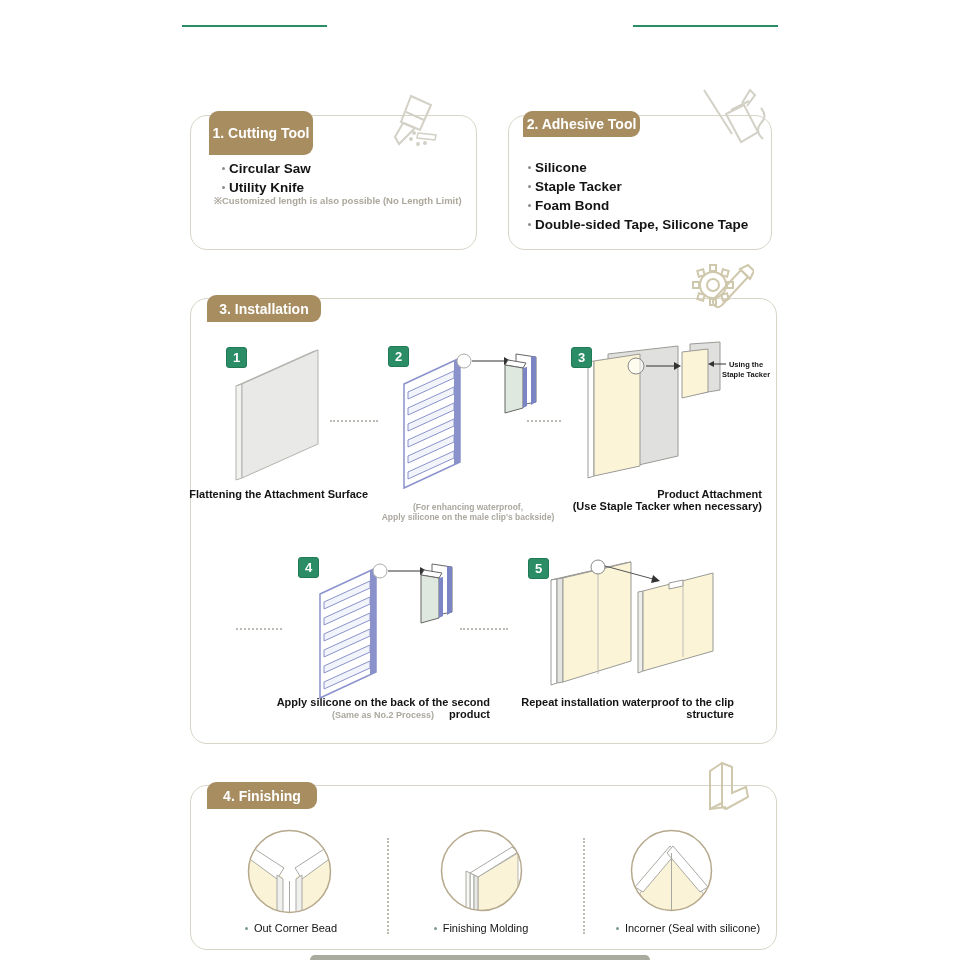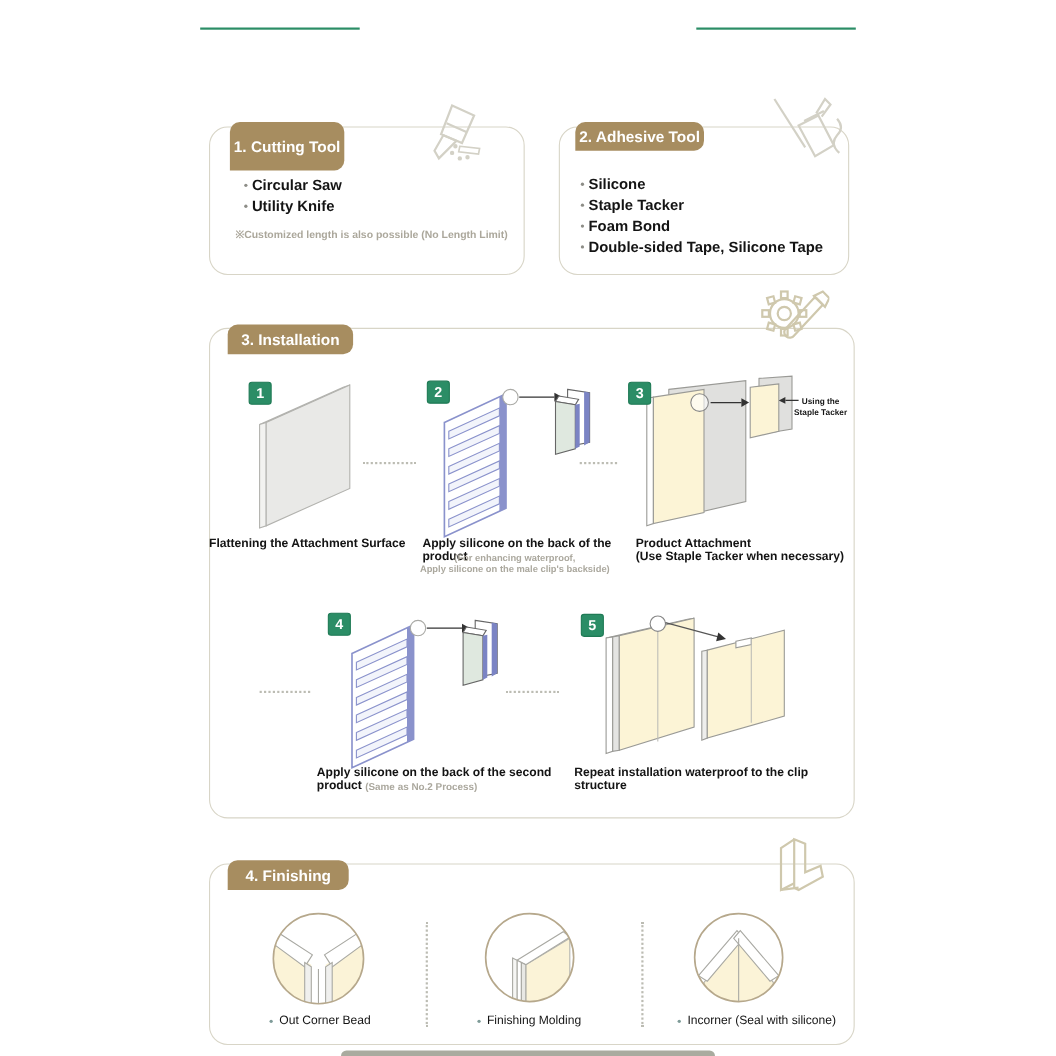--- a/index.html
+++ b/index.html
@@ -27,31 +27,31 @@
   #pill2{left:523px;top:111px;width:117px;height:26px;}
   #pill3{left:207px;top:295px;width:114px;height:27px;}
   #pill4{left:207px;top:782px;width:110px;height:27px;}
 
   
   .items{position:absolute;display:flex;flex-direction:column;gap:4px;}
   #items1{left:222px;top:161px;}
   #items2{left:528px;top:160px;}
   .item{display:flex;align-items:center;gap:4px;font-weight:bold;font-size:13.5px;color:#141414;}
   .dot{width:3px;height:3px;background:#8d8d87;border-radius:50%;flex:0 0 auto;}
-  #note1{position:absolute;left:214px;top:206px;font-size:9.5px;color:#aba79b;font-weight:bold;}
+  #note1{position:absolute;left:214px;top:194px;font-size:9.5px;color:#aba79b;font-weight:bold;}
 
   
   .badge{position:absolute;width:19px;height:19px;background:#2b8d66;border:1px solid #1f7a55;
          border-radius:3px;color:#fff;font-size:13px;font-weight:bold;
          display:flex;align-items:center;justify-content:center;z-index:4;}
   #badge1{left:226px;top:347px;} #badge2{left:388px;top:346px;} #badge3{left:571px;top:347px;}
   #badge4{left:298px;top:557px;} #badge5{left:528px;top:558px;}
 
   
-  .caption{position:absolute;font-weight:bold;font-size:11px;color:#141414;text-align:left;margin-left:12px;}
+  .caption{position:absolute;font-weight:bold;font-size:11px;color:#141414;text-align:right;}
   .subcaption{position:absolute;font-weight:bold;font-size:8.5px;color:#aba89e;text-align:center;}
   #cap1{left:178px;top:488px;width:190px;}
   #cap2{left:372px;top:488px;width:192px;}
   #cap2s1{left:372px;top:502px;width:192px;}
   #cap2s2{left:372px;top:512px;width:192px;}
   #cap3a{left:566px;top:488px;width:196px;}
   #cap3b{left:566px;top:500px;width:196px;}
   #cap4{left:276px;top:696px;width:214px;}
   #cap4s{left:276px;top:710px;width:214px;font-size:9px;}
   #cap5{left:510px;top:696px;width:224px;}
@@ -253,21 +253,20 @@
       <line x1="62" y1="13" x2="110" y2="26" stroke="#555"></line>
       <polygon points="110,22 117,28 108,30" fill="#333"></polygon>
       <polygon points="95,39 100,38 100,118 95,120" fill="#eeeeec" stroke="#9a9a96"></polygon>
       <polygon points="100,38 170,20 170,98 100,118" fill="#fcf4d6" stroke="#9a9a96"></polygon>
       <polygon points="126,30 140,27 140,33 126,36" fill="#ffffff" stroke="#9a9a96"></polygon>
       <line x1="140" y1="28" x2="140" y2="104" stroke="#bdbdb8"></line>
     </svg>
   </span>
 
   <div class="caption" id="cap1">Flattening the Attachment Surface</div>
-  <div class="caption" id="cap2">Apply silicone on the back of the product</div>
   <div class="subcaption" id="cap2s1">(For enhancing waterproof,</div>
   <div class="subcaption" id="cap2s2">Apply silicone on the male clip's backside)</div>
   <div class="caption" id="cap3a">Product Attachment</div>
   <div class="caption" id="cap3b">(Use Staple Tacker when necessary)</div>
   <div class="caption" id="cap4">Apply silicone on the back of the second product</div>
   <div class="subcaption" id="cap4s">(Same as No.2 Process)</div>
   <div class="caption" id="cap5">Repeat installation waterproof to the clip structure</div>
 
   <div class="hdot" id="hd1"></div>
   <div class="hdot" id="hd2"></div>

